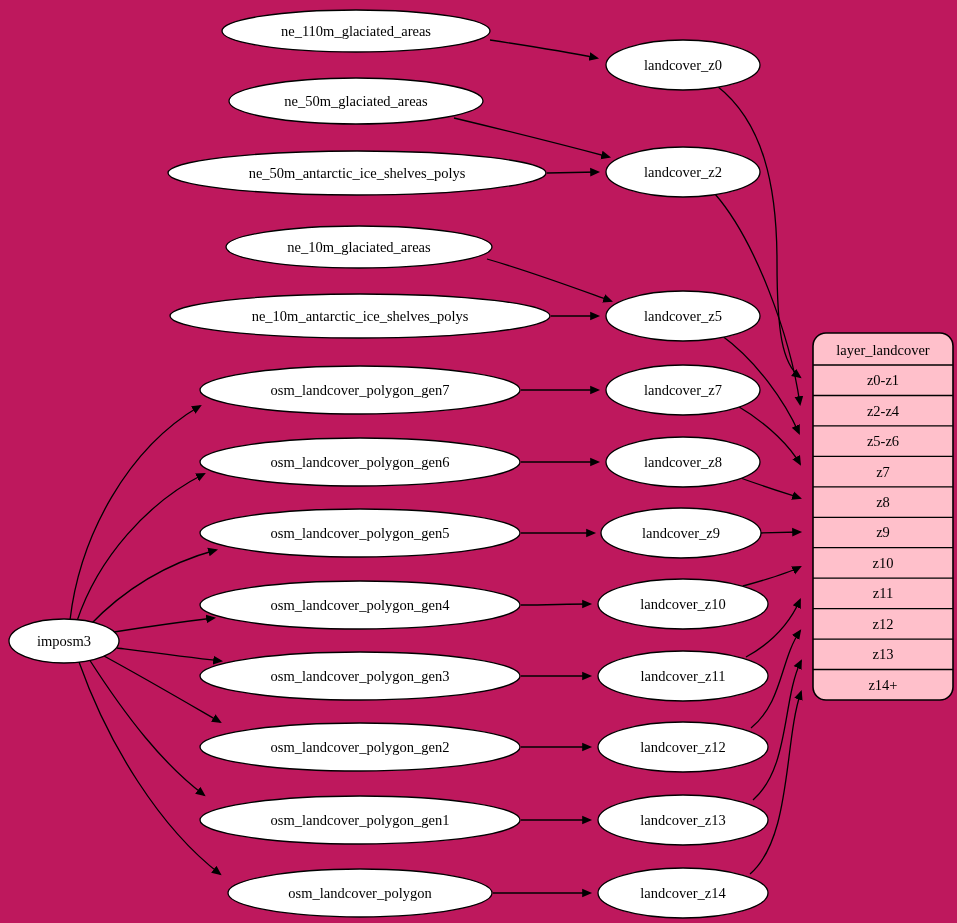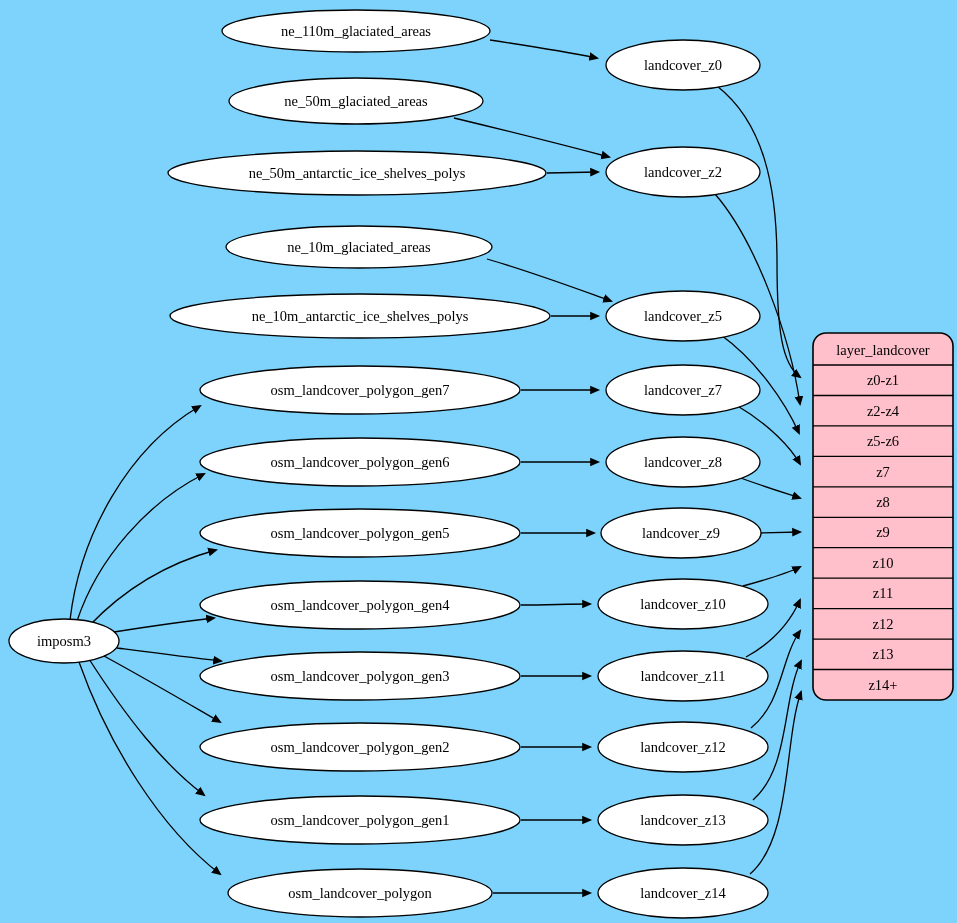--- a/index.html
+++ b/index.html
@@ -1,16 +1,16 @@
 <!DOCTYPE html>
 <html><head>
 <meta charset="utf-8">
 <style>
   html,body{margin:0;padding:0;background:#ffffff;}
-  .canvas{width:957px;height:923px;position:relative;background:#7dd3fc;}
+  .canvas{width:957px;height:923px;position:relative;background:#be185d;}
   svg{display:block;}
   svg text{
     font-family:"Liberation Serif","DejaVu Serif",serif;
     font-size:14.5px;
     fill:#000000;
     text-anchor:middle;
   }
   .edge{fill:none;stroke:#000000;stroke-width:1.3;}
   .node-shape{fill:#ffffff;stroke:#000000;stroke-width:1.3;}
   .tbl-shape{stroke:#000000;stroke-width:1.6;}

